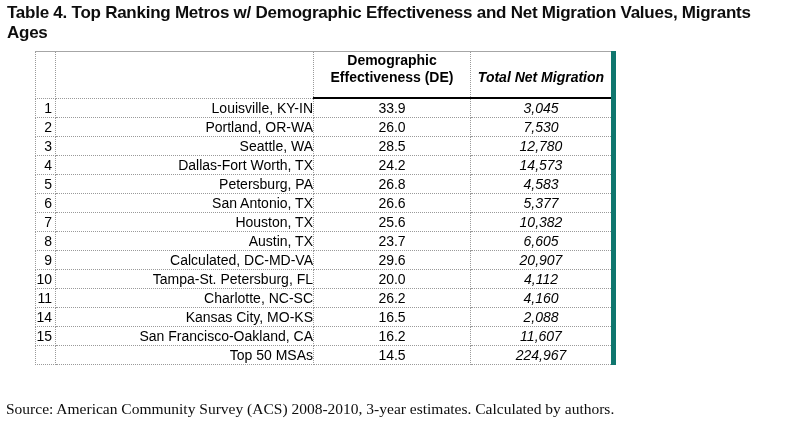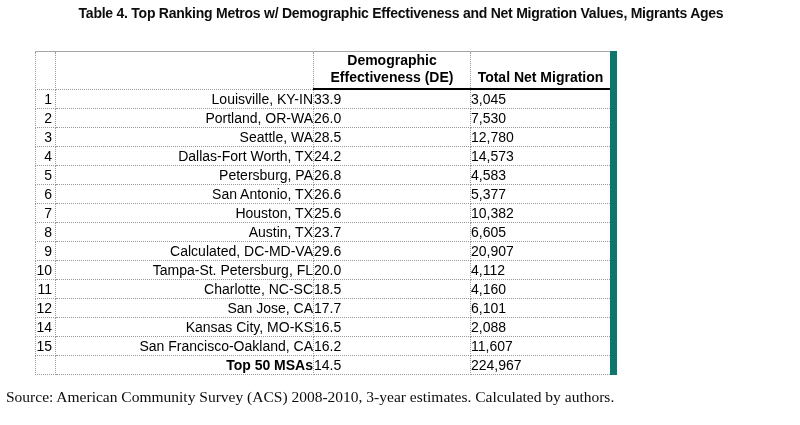--- a/index.html
+++ b/index.html
@@ -9,26 +9,25 @@
     background: #ffffff;
     color: #000000;
     font-family: "Liberation Sans", sans-serif;
   }
   .page { position: relative; width: 800px; height: 425px; overflow: hidden; }
 
   .title {
     position: absolute;
     left: 7px; top: 3px;
     width: 788px;
-    font-size: 14px;
+    font-size: 17px;
     font-weight: bold;
     line-height: 20px;
     letter-spacing: -0.25px;
     color: #0d0d0d;
-    text-align: center;
   }
 
   table.data {
     position: absolute;
     left: 35px; top: 51px;
     border-collapse: collapse;
     table-layout: fixed;
     empty-cells: show;
   }
   col.c-rank  { width: 20px; }
@@ -41,36 +40,36 @@
     font-size: 14px;
     padding: 0;
     overflow: hidden;
     white-space: nowrap;
   }
   thead th {
     border-top: 1px solid #a6a6a6;
     font-weight: bold;
     height: 37px;
     vertical-align: bottom;
-    padding-bottom: 2px;
+    padding-bottom: 11px;
     text-align: center;
     line-height: 17px;
   }
   thead th.num-col { border-bottom: 2px solid #000000; }
-  th:last-child, td:last-child { border-right: 7px solid #0f766e; }
+  th:last-child, td:last-child { border-right: 5px solid #0f766e; font-style: italic; }
 
   tbody td { height: 19px; line-height: 18px; }
   td.rank  { text-align: right; padding-right: 3px; }
   td.metro { text-align: right; padding-left: 5px; }
-  td.num   { }
-  tr.summary td.metro { font-weight: bold; }
+  td.num   { text-align: center; }
+  tr.summary td.metro { font-weight: normal; }
 
   .source {
     position: absolute;
-    left: 6px; top: 388px;
+    left: 6px; top: 400px;
     width: 790px;
     font-family: "Liberation Serif", serif;
     font-size: 15.5px;
     color: #0d0d0d;
   }
 </style>
 </head>
 <body>
 
 <div class="page">
@@ -154,28 +153,22 @@
       </tr>
       <tr>
         <td class="rank">10</td>
         <td class="metro">Tampa-St. Petersburg, FL</td>
         <td class="num">20.0</td>
         <td class="num">4,112</td>
       </tr>
       <tr>
         <td class="rank">11</td>
         <td class="metro">Charlotte, NC-SC</td>
-        <td class="num">18.5</td>
+        <td class="num">26.2</td>
         <td class="num">4,160</td>
-      </tr>
-      <tr>
-        <td class="rank">12</td>
-        <td class="metro">San Jose, CA</td>
-        <td class="num">17.7</td>
-        <td class="num">6,101</td>
       </tr>
       <tr>
         <td class="rank">14</td>
         <td class="metro">Kansas City, MO-KS</td>
         <td class="num">16.5</td>
         <td class="num">2,088</td>
       </tr>
       <tr>
         <td class="rank">15</td>
         <td class="metro">San Francisco-Oakland, CA</td>

